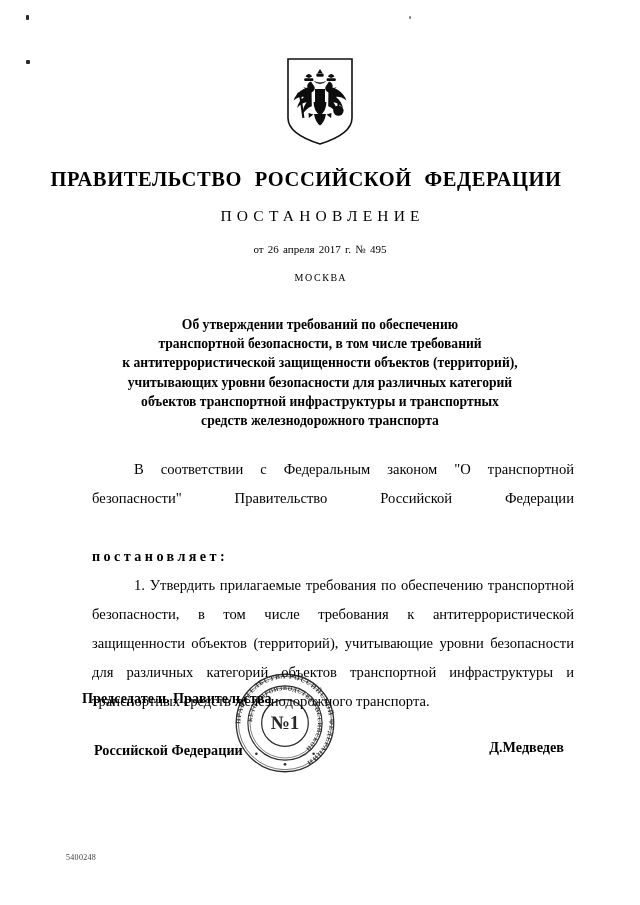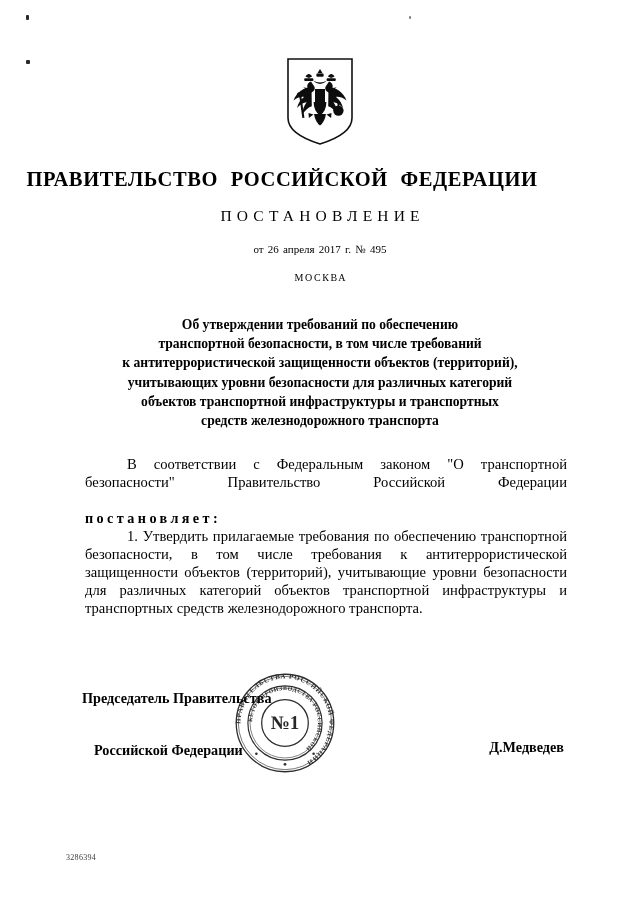--- a/index.html
+++ b/index.html
@@ -42,20 +42,21 @@
     position: absolute;
     left: 0;
     top: 168px;
     width: 564px;
     text-align: center;
     font-size: 20.5px;
     font-weight: bold;
     letter-spacing: 0.6px;
     word-spacing: 7px;
     white-space: nowrap;
+    padding-left: 24px;
   }
   .doc-type {
     position: absolute;
     left: 0;
     top: 207px;
     width: 640px;
     text-align: center;
     font-size: 15.5px;
     letter-spacing: 5.2px;
     text-indent: 5.2px;
@@ -89,25 +90,25 @@
     text-align: center;
     font-size: 13.6px;
     font-weight: bold;
     line-height: 19.2px;
   }
   .title-block .tl { display: block; white-space: nowrap; }
 
   
   .body {
     position: absolute;
-    left: 85px;
+    left: 92px;
     top: 455px;
     width: 482px;
     font-size: 14.6px;
-    line-height: 18px;
+    line-height: 29px;
   }
   .para {
     text-align: justify;
     text-justify: inter-word;
     text-indent: 42px;
     margin: 0;
   }
   .para.p0 { text-indent: 42px; }
   .decree-word {
     display: block;
@@ -277,15 +278,15 @@
 
       <g fill="#111111">
         <circle cx="100" cy="178" r="2.6"></circle>
         <circle cx="46" cy="158" r="2.4"></circle>
         <circle cx="154" cy="158" r="2.4"></circle>
       </g>
       <text x="100" y="112" text-anchor="middle" font-size="36" font-weight="bold" font-family="'Liberation Serif', serif" fill="#0b0b0b">№1</text>
     </svg>
   </div>
 
-  <div class="footer-code">3286394</div>
+  <div class="footer-code">5400248</div>
 
 </div>
 
 </body></html>

